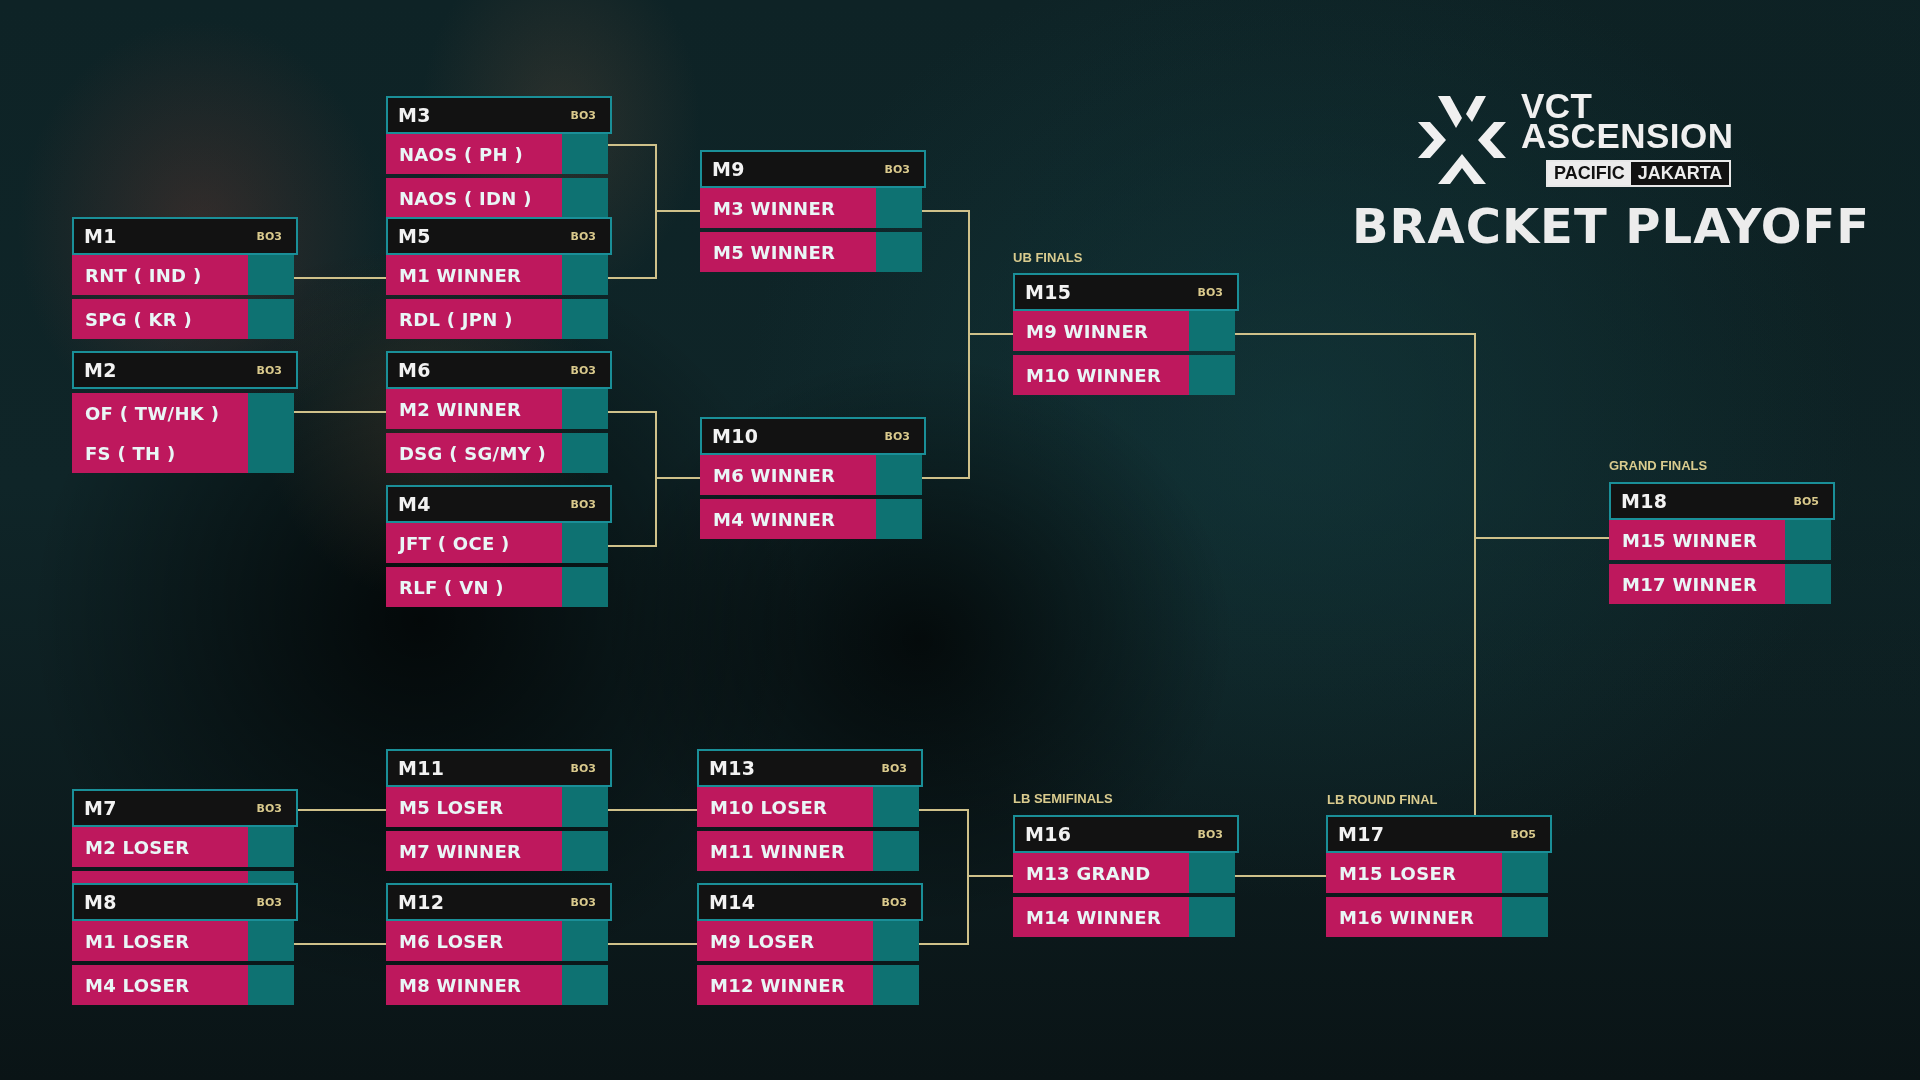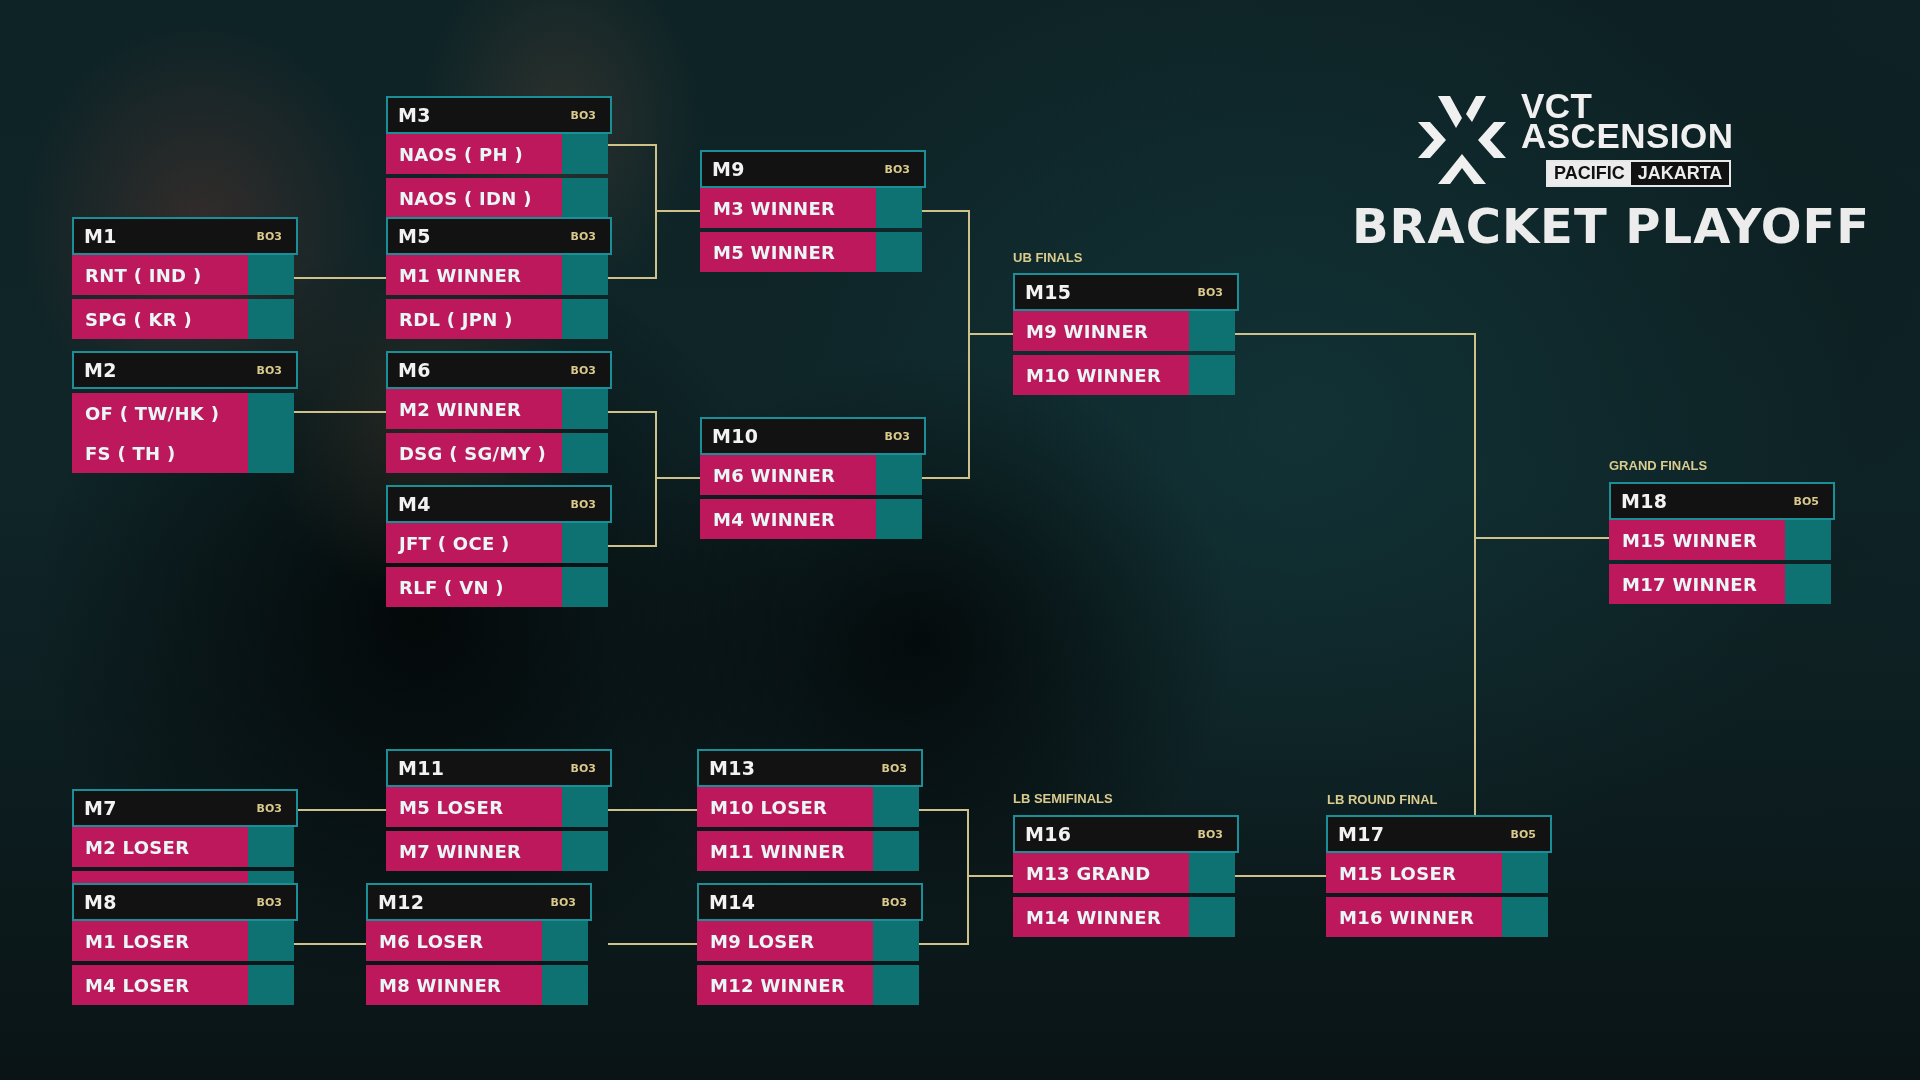--- a/index.html
+++ b/index.html
@@ -324,21 +324,21 @@
   <div class="team-row first">
       <span class="team-name">M5 LOSER</span>
       <span class="team-score"></span>
     </div>
   <div class="team-row">
       <span class="team-name">M7 WINNER</span>
       <span class="team-score"></span>
     </div>
 </div>
 
-<div class="match" style="left:366px; top:883px;">
+<div class="match" style="left:386px; top:883px;">
   <div class="match-header">
       <span class="match-id">M12</span>
       <span class="match-format">BO3</span>
     </div>
   <div class="team-row first">
       <span class="team-name">M6 LOSER</span>
       <span class="team-score"></span>
     </div>
   <div class="team-row">
       <span class="team-name">M8 WINNER</span>

